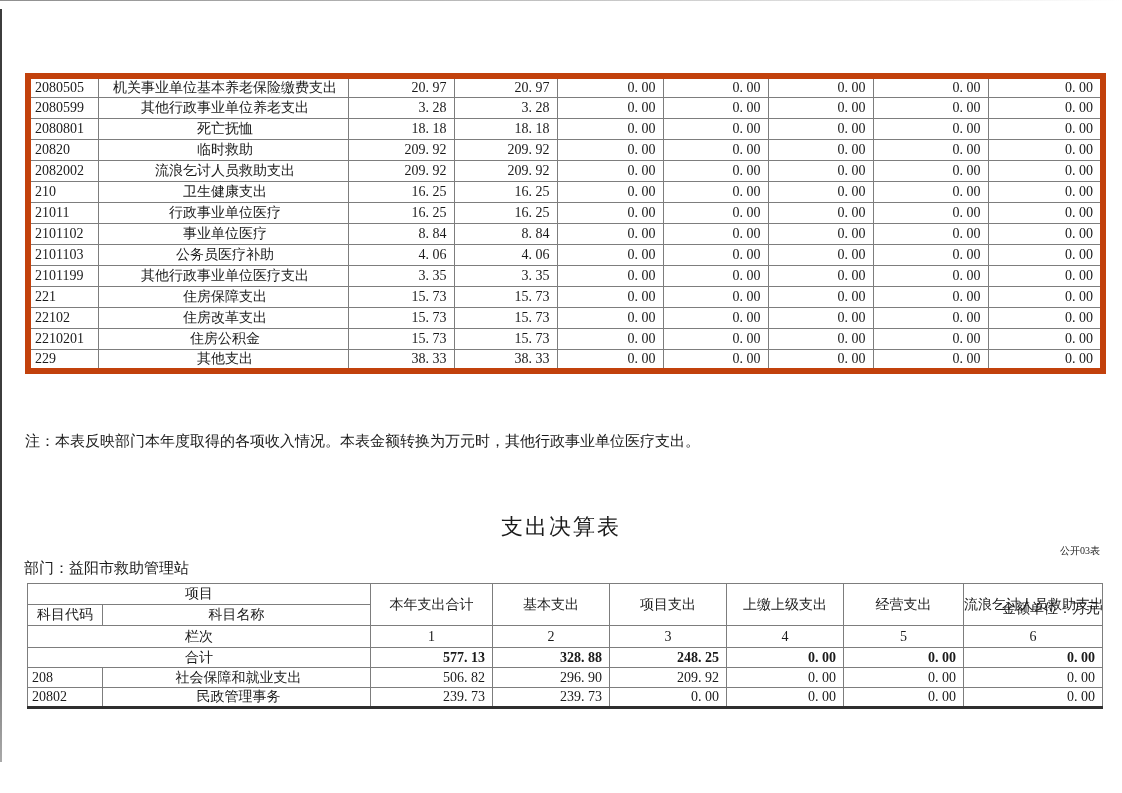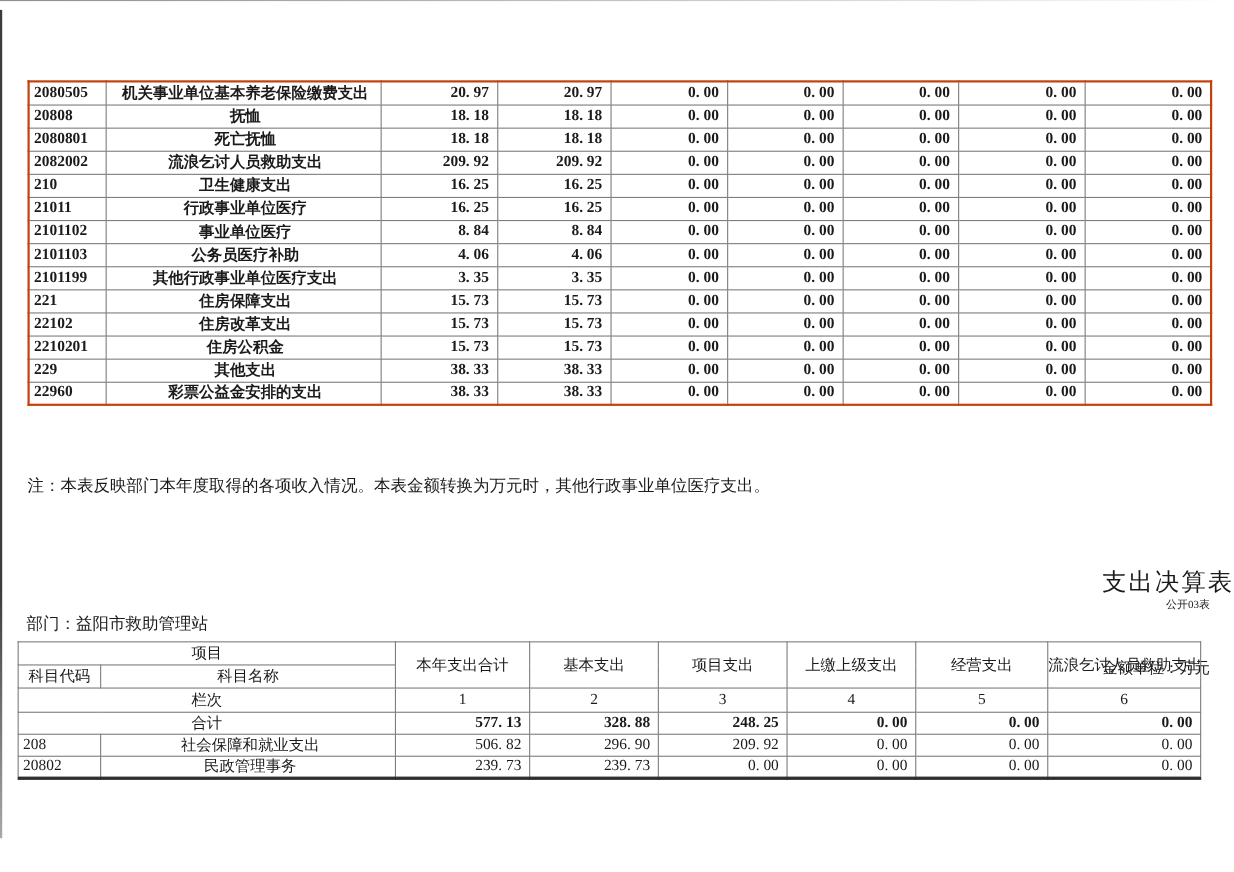--- a/index.html
+++ b/index.html
@@ -8,32 +8,32 @@
     font-family:"Liberation Serif","DejaVu Serif",serif;color:#1a1a1a;
   }
   table{border-collapse:collapse;table-layout:fixed;}
   td{border:1px solid #7d7d7d;font-size:14px;padding:0;overflow:hidden;white-space:nowrap;vertical-align:middle;}
   .num{text-align:right;padding-right:7px;}
   .code{text-align:left;padding-left:4px;}
   .name{text-align:center;padding-left:4px;}
   .center{text-align:center;}
   .bold{font-weight:bold;margin-top:12px;}
 
-  .income-table{position:absolute;left:25px;top:73px;width:1075px;border:2px solid #c2410c;font-weight:bold;}
+  .income-table{position:absolute;left:25px;top:73px;width:1075px;border:6px solid #c2410c;}
   .income-table tr{height:21px;}
 
   .note{position:absolute;left:25px;top:432px;font-size:15px;}
 
-  .doc-title{position:absolute;left:0;top:516px;width:1122px;text-align:right;
-             font-size:22px;letter-spacing:2px;line-height:26px;}
+  .doc-title{position:absolute;left:0;top:516px;width:1122px;text-align:center;
+             font-size:22px;letter-spacing:2px;line-height:26px;font-family:Liberation Mono, monospace;}
   .table-number{position:absolute;right:22px;top:543px;font-size:10px;line-height:15px;}
   .department{position:absolute;left:24px;top:560px;font-size:15px;line-height:17px;}
   .unit{position:absolute;right:22px;top:562px;font-size:14px;line-height:16px;margin-top:39px;}
 
-  .expense-table{position:absolute;left:16px;top:583px;width:1075px;
+  .expense-table{position:absolute;left:27px;top:583px;width:1075px;
                  border:1px solid #4f4f4f;border-bottom:3px solid #2f2f2f;}
   .expense-table tr{height:21px;}
   .expense-table tr.r-lanci{height:22px;}
   .expense-table tr.r-total{height:20px;}
   .expense-table tr.data-row{height:20px;}
 
   .edge-top{position:absolute;top:0;left:0;width:1122px;height:1px;
             background:linear-gradient(to right,#8f8f8f,#c8c8c8 55%,rgba(255,255,255,0));}
   .edge-left{position:absolute;top:9px;left:0;width:2px;height:753px;
              background:linear-gradient(to bottom,#3c3c3c 70%,#a9a9a9);}
@@ -62,42 +62,53 @@
         <td class="name">机关事业单位基本养老保险缴费支出</td>
         <td class="num">20. 97</td>
         <td class="num">20. 97</td>
         <td class="num">0. 00</td>
         <td class="num">0. 00</td>
         <td class="num">0. 00</td>
         <td class="num">0. 00</td>
         <td class="num">0. 00</td>
       </tr>
       <tr>
-        <td class="code">20808</td>
-        <td class="name">抚恤</td>
-        <td class="num">18. 18</td>
-        <td class="num">18. 18</td>
+        <td class="code">2080599</td>
+        <td class="name">其他行政事业单位养老支出</td>
+        <td class="num">3. 28</td>
+        <td class="num">3. 28</td>
         <td class="num">0. 00</td>
         <td class="num">0. 00</td>
         <td class="num">0. 00</td>
         <td class="num">0. 00</td>
         <td class="num">0. 00</td>
       </tr>
       <tr>
         <td class="code">2080801</td>
         <td class="name">死亡抚恤</td>
         <td class="num">18. 18</td>
         <td class="num">18. 18</td>
         <td class="num">0. 00</td>
         <td class="num">0. 00</td>
         <td class="num">0. 00</td>
         <td class="num">0. 00</td>
         <td class="num">0. 00</td>
       </tr>
       <tr>
+        <td class="code">20820</td>
+        <td class="name">临时救助</td>
+        <td class="num">209. 92</td>
+        <td class="num">209. 92</td>
+        <td class="num">0. 00</td>
+        <td class="num">0. 00</td>
+        <td class="num">0. 00</td>
+        <td class="num">0. 00</td>
+        <td class="num">0. 00</td>
+      </tr>
+      <tr>
         <td class="code">2082002</td>
         <td class="name">流浪乞讨人员救助支出</td>
         <td class="num">209. 92</td>
         <td class="num">209. 92</td>
         <td class="num">0. 00</td>
         <td class="num">0. 00</td>
         <td class="num">0. 00</td>
         <td class="num">0. 00</td>
         <td class="num">0. 00</td>
       </tr>
@@ -185,31 +196,20 @@
         <td class="num">15. 73</td>
         <td class="num">0. 00</td>
         <td class="num">0. 00</td>
         <td class="num">0. 00</td>
         <td class="num">0. 00</td>
         <td class="num">0. 00</td>
       </tr>
       <tr>
         <td class="code">229</td>
         <td class="name">其他支出</td>
-        <td class="num">38. 33</td>
-        <td class="num">38. 33</td>
-        <td class="num">0. 00</td>
-        <td class="num">0. 00</td>
-        <td class="num">0. 00</td>
-        <td class="num">0. 00</td>
-        <td class="num">0. 00</td>
-      </tr>
-      <tr>
-        <td class="code">22960</td>
-        <td class="name">彩票公益金安排的支出</td>
         <td class="num">38. 33</td>
         <td class="num">38. 33</td>
         <td class="num">0. 00</td>
         <td class="num">0. 00</td>
         <td class="num">0. 00</td>
         <td class="num">0. 00</td>
         <td class="num">0. 00</td>
       </tr>
     </tbody>
 </table>

